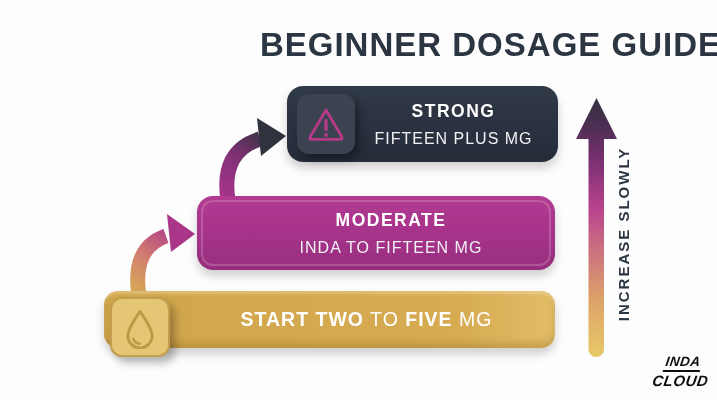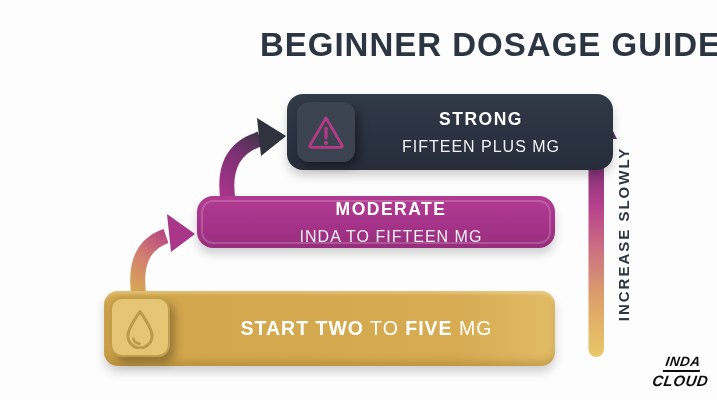--- a/index.html
+++ b/index.html
@@ -13,35 +13,35 @@
     position:absolute; top:22px; left:0; width:100%; margin:4px;
     text-align:right; font-size:33px; font-weight:800;
     letter-spacing:1px; color:#2c3642;
   }
 
   .overlay { position:absolute; left:0; top:0; width:717px; height:400px; }
 
   .bar { position:absolute; box-shadow:0 6px 10px rgba(0,0,0,0.18); }
 
   .bar-strong {
-    left:287px; top:94px; width:326px; height:76px;
+    left:287px; top:86px; width:271px; height:76px;
     background:linear-gradient(180deg,#313a47 0%, #2a3140 55%, #262d39 100%);
     border-radius:16px;
   }
   .bar-moderate {
-    left:197px; top:196px; width:358px; height:52px;
+    left:197px; top:196px; width:358px; height:74px;
     background:linear-gradient(180deg,#b23b92 0%, #a53389 55%, #972e7d 100%);
     border-radius:16px;
   }
   .bar-moderate::after {
     content:""; position:absolute; inset:4px; border-radius:12px;
     border:2px solid rgba(255,255,255,0.18); pointer-events:none;
   }
   .bar-start {
-    left:104px; top:291px; width:451px; height:75px;
+    left:104px; top:291px; width:451px; height:57px;
     background:linear-gradient(90deg,#d0a54b 0%, #d6ab52 78%, #e2bc66 100%);
     border-radius:14px;
     box-shadow:0 6px 10px rgba(0,0,0,0.18), inset 0 -5px 7px rgba(130,95,25,0.28), inset 0 3px 3px rgba(255,240,200,0.35);
   }
 
   .icon-box {
     position:absolute; display:flex; align-items:center; justify-content:center;
     border-radius:12px; box-sizing:border-box;
   }
   .icon-box-strong {

